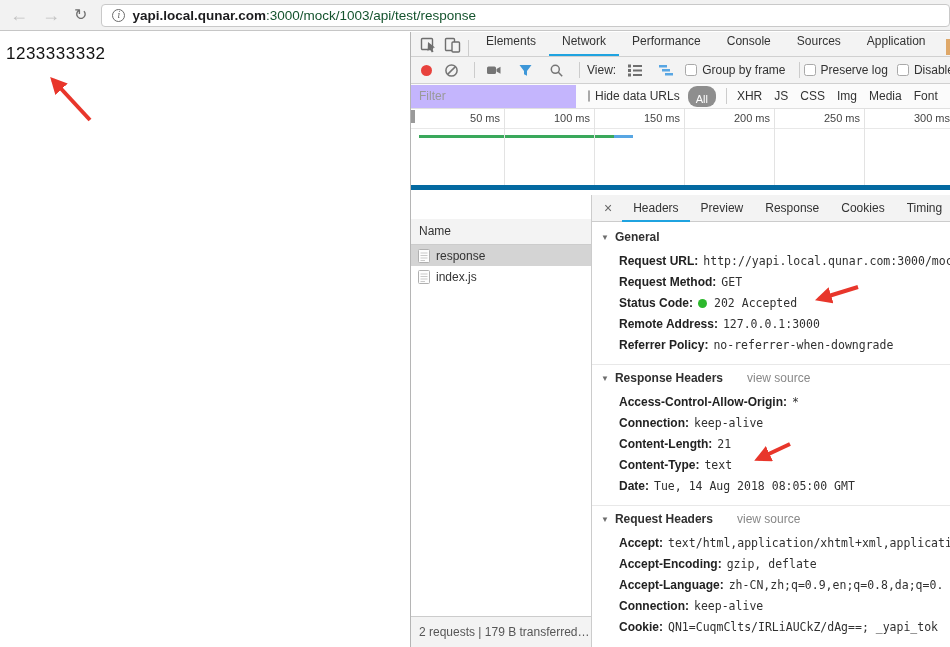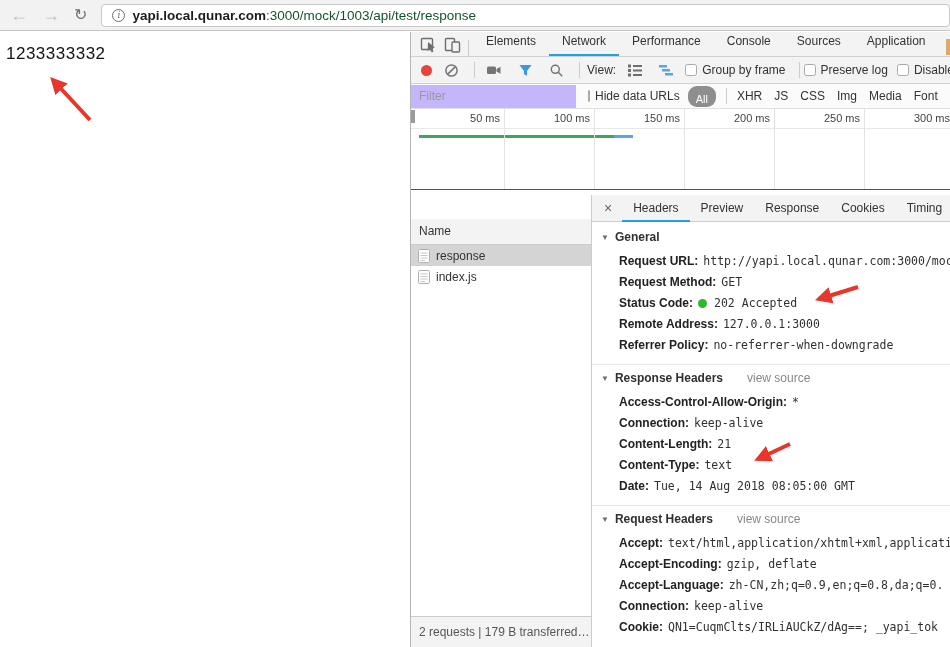--- a/index.html
+++ b/index.html
@@ -48,21 +48,21 @@
   #filter-row { height:25px; background:#fbfbfb; border-bottom:1px solid #e0e0e0;
     display:flex; align-items:center; overflow:hidden; white-space:nowrap; }
   #filter-input { width:165px; height:23px; border:none; outline:none; background:#c4b5fd;
     font-family:"Liberation Sans", sans-serif; font-size:12px; padding-left:8px; color:#333; flex:0 0 auto; }
   #filter-input::placeholder { color:#999; }
   #filter-row .cbox { margin-left:12px; }
   #hide-data-label { margin-right:8px; }
   #all-pill { background:#8e8e8e; color:#fff; border-radius:9px; padding:7px 8px 2px; font-size:11px; margin-right:6px; }
   .ftype { margin:0 6px; color:#333; }
 
-  #timeline { position:relative; height:81px; background:#fff; border-bottom:1px solid #0369a1; overflow:hidden; }
+  #timeline { position:relative; height:81px; background:#fff; border-bottom:5px solid #0369a1; overflow:hidden; }
   .gridline { position:absolute; top:0; bottom:0; width:1px; background:#e3e3e3; }
   #tick-border { position:absolute; left:0; right:0; top:19px; height:1px; background:#e8e8e8; }
   .tick-label { position:absolute; top:3px; width:58px; text-align:right; font-size:11px; color:#444; }
   #overview-handle { position:absolute; left:0; top:1px; width:4px; height:13px; background:#9a9a9a; }
   #wf-line-green { position:absolute; top:26px; left:8px; width:195px; height:3px; background:var(--wgreen); }
   #wf-line-blue  { position:absolute; top:26px; left:203px; width:19px; height:3px; background:var(--wblue); }
 
   #net-body { position:absolute; left:0; top:163px; right:0; bottom:0; }
   #req-col { position:absolute; left:0; top:0; width:180px; bottom:0; background:#fff;margin-top:24px; }
   #req-header { height:26px; line-height:25px; background:#f3f3f3; border-bottom:1px solid #ccc; padding-left:8px; color:#333; }

